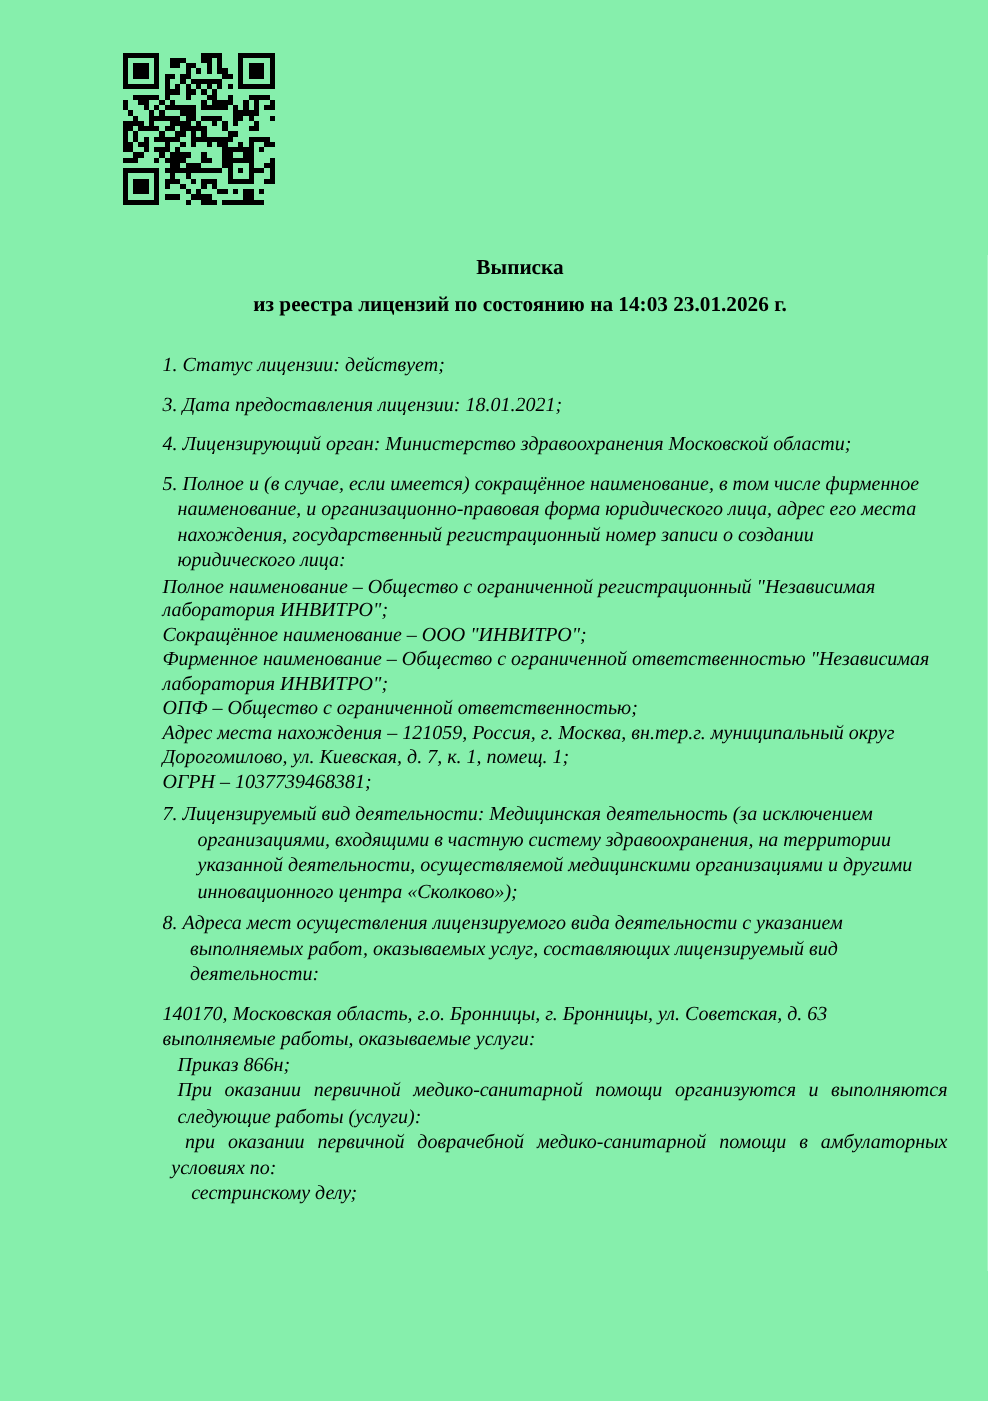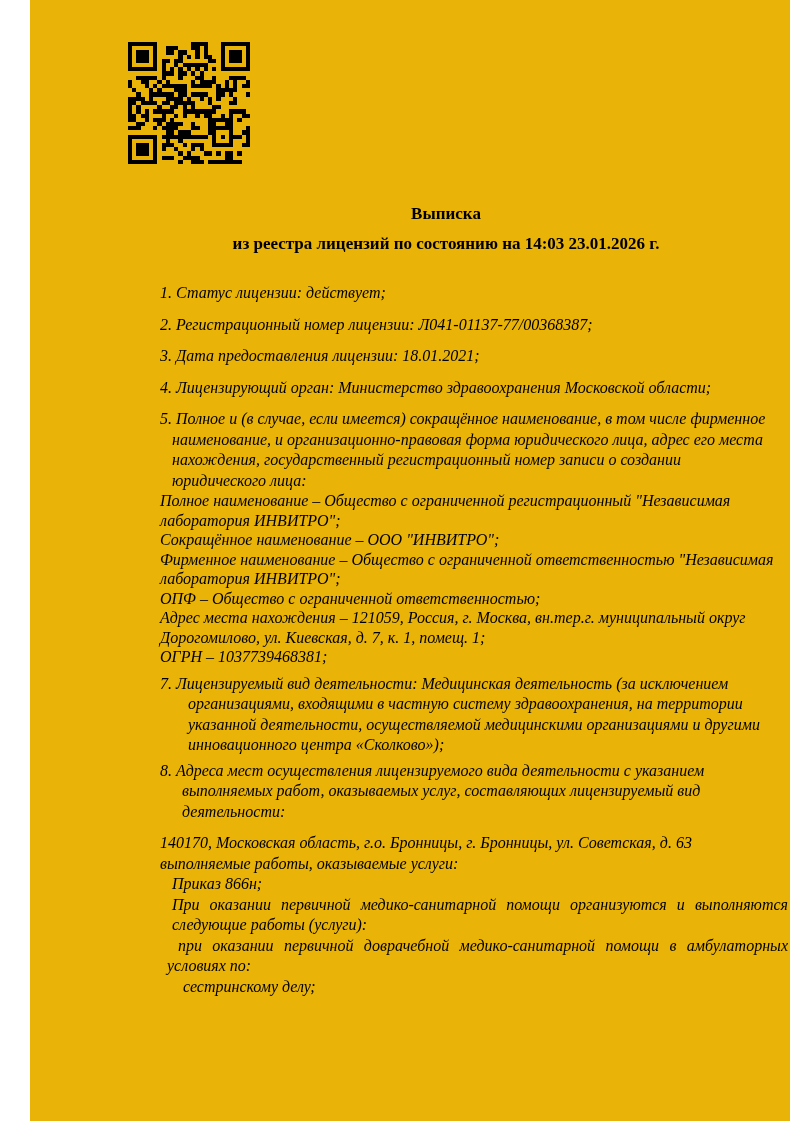--- a/index.html
+++ b/index.html
@@ -4,21 +4,21 @@
 <style>
   html,body{margin:0;padding:0;}
   body{
     width:790px;height:1121px;
     background:#ffffff;
     font-family:"Liberation Serif","DejaVu Serif",serif;
     color:#000;
     position:relative;
     overflow:hidden;
   }
-  .page{position:absolute;inset:0;background:#eab308;margin-left:30px;}
+  .page{position:absolute;inset:0;background:#86efac;}
   .qr{
     position:absolute;left:98px;top:42px;width:122px;height:122px;
   }
   .content{
     position:absolute;left:130px;top:203px;width:642px;
   }
   .title-block{
     width:572px;
     text-align:center;
     font-weight:bold;
@@ -467,21 +467,20 @@
       </svg>
   </div>
 
   <div class="content">
     <div class="title-block">
       <div class="doc-title">Выписка</div>
       <div class="doc-subtitle">из реестра лицензий по состоянию на 14:03 23.01.2026 г.</div>
     </div>
     <div class="doc-lines">
         <div class="line">1. Статус лицензии: действует;</div>
-        <div class="line" style="margin-top: 11px;">2. Регистрационный номер лицензии: Л041-01137-77/00368387;</div>
         <div class="line" style="margin-top: 11px;">3. Дата предоставления лицензии: 18.01.2021;</div>
         <div class="line" style="margin-top: 11px;">4. Лицензирующий орган: Министерство здравоохранения Московской области;</div>
         <div class="line" style="margin-top: 11px;">5. Полное и (в случае, если имеется) сокращённое наименование, в том числе фирменное</div>
         <div class="line" style="margin-left: 12px;">наименование, и организационно-правовая форма юридического лица, адрес его места</div>
         <div class="line" style="margin-left: 12px;">нахождения, государственный регистрационный номер записи о создании</div>
         <div class="line" style="margin-left: 12px;">юридического лица:</div>
         <div class="line tight">Полное наименование – Общество с ограниченной регистрационный "Независимая</div>
         <div class="line tight">лаборатория ИНВИТРО";</div>
         <div class="line tight">Сокращённое наименование – ООО "ИНВИТРО";</div>
         <div class="line tight">Фирменное наименование – Общество с ограниченной ответственностью "Независимая</div>

